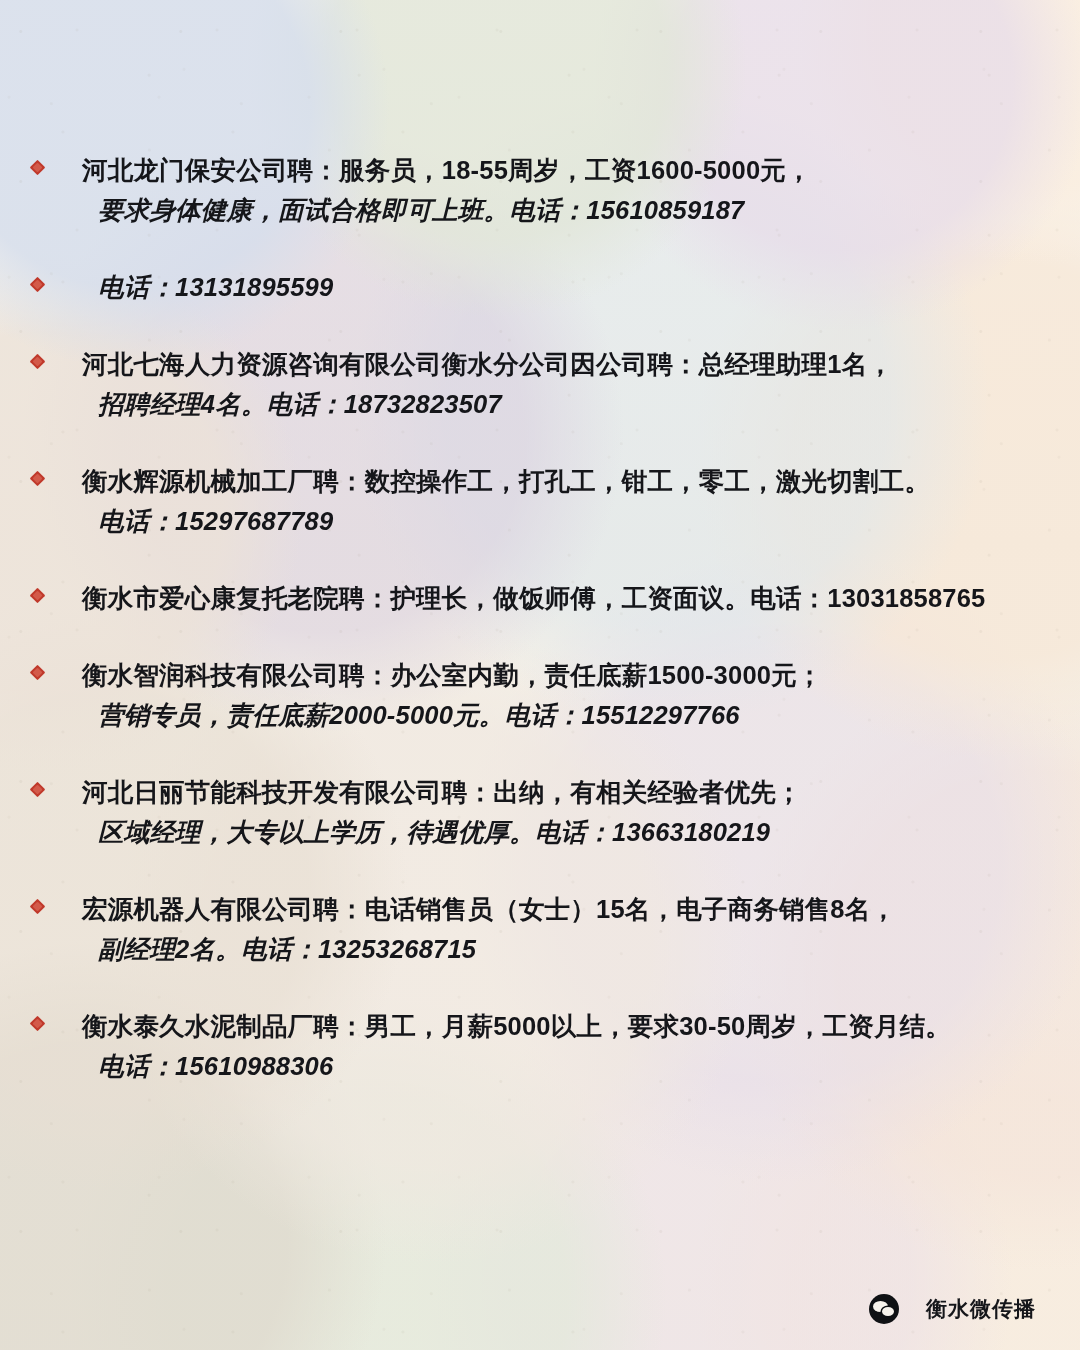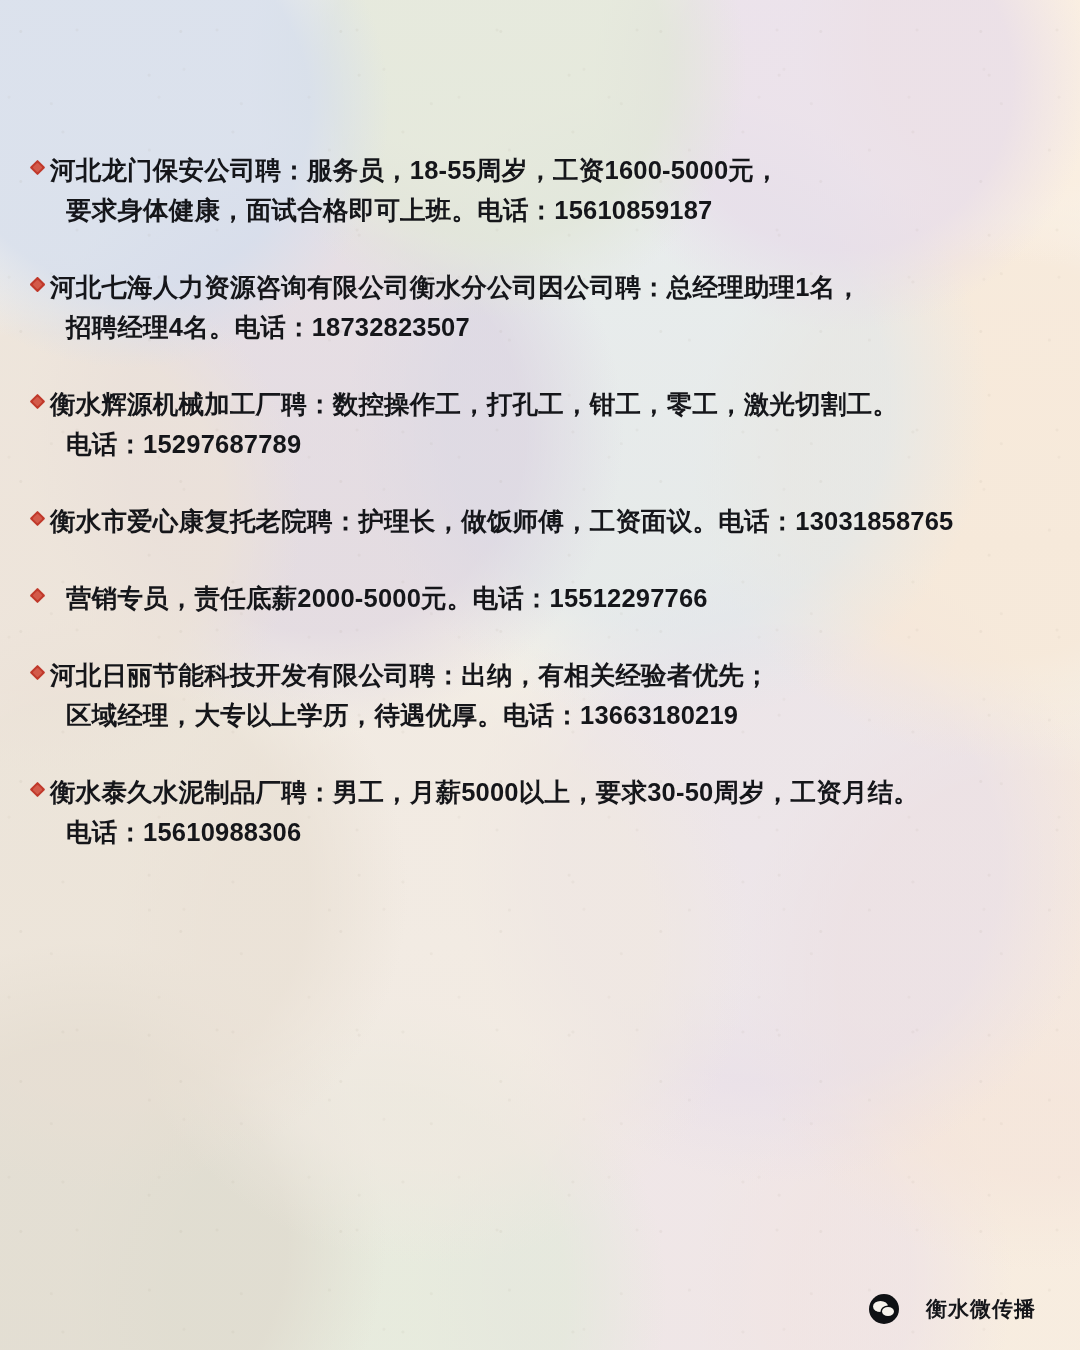--- a/index.html
+++ b/index.html
@@ -95,23 +95,25 @@
     border-radius: 1px;
   }
 
   .job-line {
     font-size: 25.5px;
     line-height: 40px;
     color: #15161a;
     font-weight: 700;
     letter-spacing: 0.2px;
     white-space: pre;
+    margin-left: 32px;
   }
   .job-line.indent {
     padding-left: 16px;
+    font-style: italic;
   }
 
   #footer {
     position: absolute;
     right: 44px;
     bottom: 26px;
     display: flex;
     align-items: center;
     gap: 27px;
   }
@@ -157,43 +159,50 @@
   <div id="texture-overlay"></div>
 
   <div id="content">
       <div class="job-item">
         <span class="bullet"></span>
         <div class="job-line">河北龙门保安公司聘：服务员，18-55周岁，工资1600-5000元，</div>
         <div class="job-line indent">要求身体健康，面试合格即可上班。电话：15610859187</div>
       </div>
       <div class="job-item">
         <span class="bullet"></span>
+        <div class="job-line indent">电话：13131895599</div>
       </div>
       <div class="job-item">
         <span class="bullet"></span>
         <div class="job-line">河北七海人力资源咨询有限公司衡水分公司因公司聘：总经理助理1名，</div>
         <div class="job-line indent">招聘经理4名。电话：18732823507</div>
       </div>
       <div class="job-item">
         <span class="bullet"></span>
         <div class="job-line">衡水辉源机械加工厂聘：数控操作工，打孔工，钳工，零工，激光切割工。</div>
         <div class="job-line indent">电话：15297687789</div>
       </div>
       <div class="job-item">
         <span class="bullet"></span>
         <div class="job-line">衡水市爱心康复托老院聘：护理长，做饭师傅，工资面议。电话：13031858765</div>
       </div>
       <div class="job-item">
         <span class="bullet"></span>
+        <div class="job-line">衡水智润科技有限公司聘：办公室内勤，责任底薪1500-3000元；</div>
         <div class="job-line indent">营销专员，责任底薪2000-5000元。电话：15512297766</div>
       </div>
       <div class="job-item">
         <span class="bullet"></span>
         <div class="job-line">河北日丽节能科技开发有限公司聘：出纳，有相关经验者优先；</div>
         <div class="job-line indent">区域经理，大专以上学历，待遇优厚。电话：13663180219</div>
+      </div>
+      <div class="job-item">
+        <span class="bullet"></span>
+        <div class="job-line">宏源机器人有限公司聘：电话销售员（女士）15名，电子商务销售8名，</div>
+        <div class="job-line indent">副经理2名。电话：13253268715</div>
       </div>
       <div class="job-item">
         <span class="bullet"></span>
         <div class="job-line">衡水泰久水泥制品厂聘：男工，月薪5000以上，要求30-50周岁，工资月结。</div>
         <div class="job-line indent">电话：15610988306</div>
       </div>
     </div>
 
   <div id="footer">
     <div class="wechat-badge"></div>

